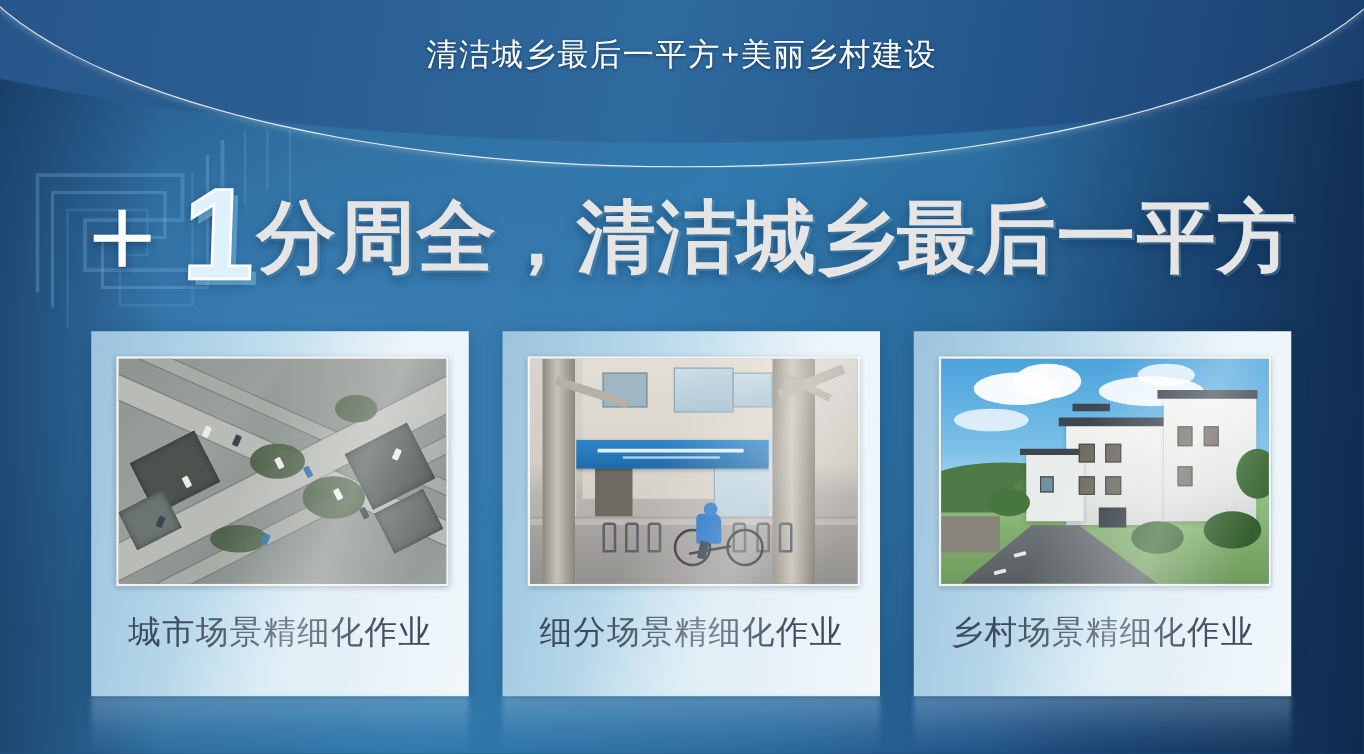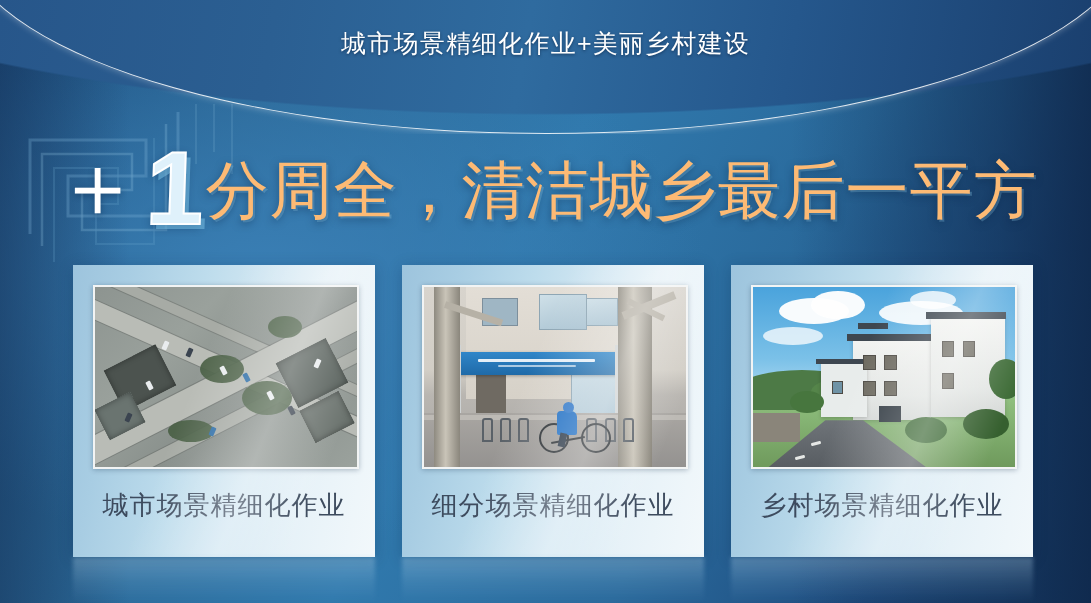--- a/index.html
+++ b/index.html
@@ -72,22 +72,22 @@
   .one{
     display:inline-block;position:relative;top:-2px;
     font-size:104px;line-height:1;font-weight:700;
     color:#dff1fb;
     -webkit-text-stroke:2px #ffffff;
     text-shadow:5px 5px 0 rgba(120,190,225,.55), 0 3px 10px rgba(8,36,70,.45);
     margin-right:2px;font-style:normal;
     transform:skewX(-2deg);
   }
   .headline-text{
-    display:inline-block;color:#fdba74;font-size:63px;line-height:1;
-    font-weight:400;letter-spacing:1px;
+    display:inline-block;color:#e5e5e5;font-size:63px;line-height:1;
+    font-weight:700;letter-spacing:1px;
     text-shadow:0 3px 9px rgba(8,36,70,.5), 2px 2px 0 rgba(140,200,232,.35);
   }
 
   
   .cards{position:absolute;left:73px;top:265px;width:960px;height:292px;display:flex;gap:27px;}
   .card{
     position:relative;width:302px;height:292px;
     background:linear-gradient(100deg,#9dc4dd 0%,#a8cde3 16%,#bddcec 38%,#d4e8f3 58%,#e7f2f8 76%,#f2f8fb 100%);
     box-shadow:0 2px 14px rgba(8,32,62,.22);
     overflow:hidden;
@@ -190,21 +190,21 @@
     <svg width="230" height="200" viewBox="0 0 230 200" fill="none">
       <path d="M2 130 L2 36 L118 36 L118 72 L40 72 L40 112 L150 112 L150 8" stroke="#7fb4d8" stroke-width="3" opacity="0.55"></path>
       <path d="M14 142 L14 50 L104 50 L104 86 L54 86 L54 126 L138 126 L138 20" stroke="#9ccbe6" stroke-width="2.5" opacity="0.45"></path>
       <path d="M26 158 L26 64 L90 64 L90 100 L68 100 L68 140 L126 140 L126 34" stroke="#6fa9d0" stroke-width="2" opacity="0.40"></path>
       <path d="M168 0 L168 60 M186 0 L186 48 M204 0 L204 70" stroke="#8fc0de" stroke-width="2" opacity="0.30"></path>
     </svg>
   </div>
 
   <div class="header-band"></div>
   <div class="header-arc"></div>
-  <div class="header-title">城市场景精细化作业+美丽乡村建设</div>
+  <div class="header-title">清洁城乡最后一平方+美丽乡村建设</div>
 
   <div class="headline">
     <span class="plus">＋</span>
     <span class="one">1</span>
     <span class="headline-text">分周全，清洁城乡最后一平方</span>
   </div>
 
   <div class="cards">
 
     <div class="card">

